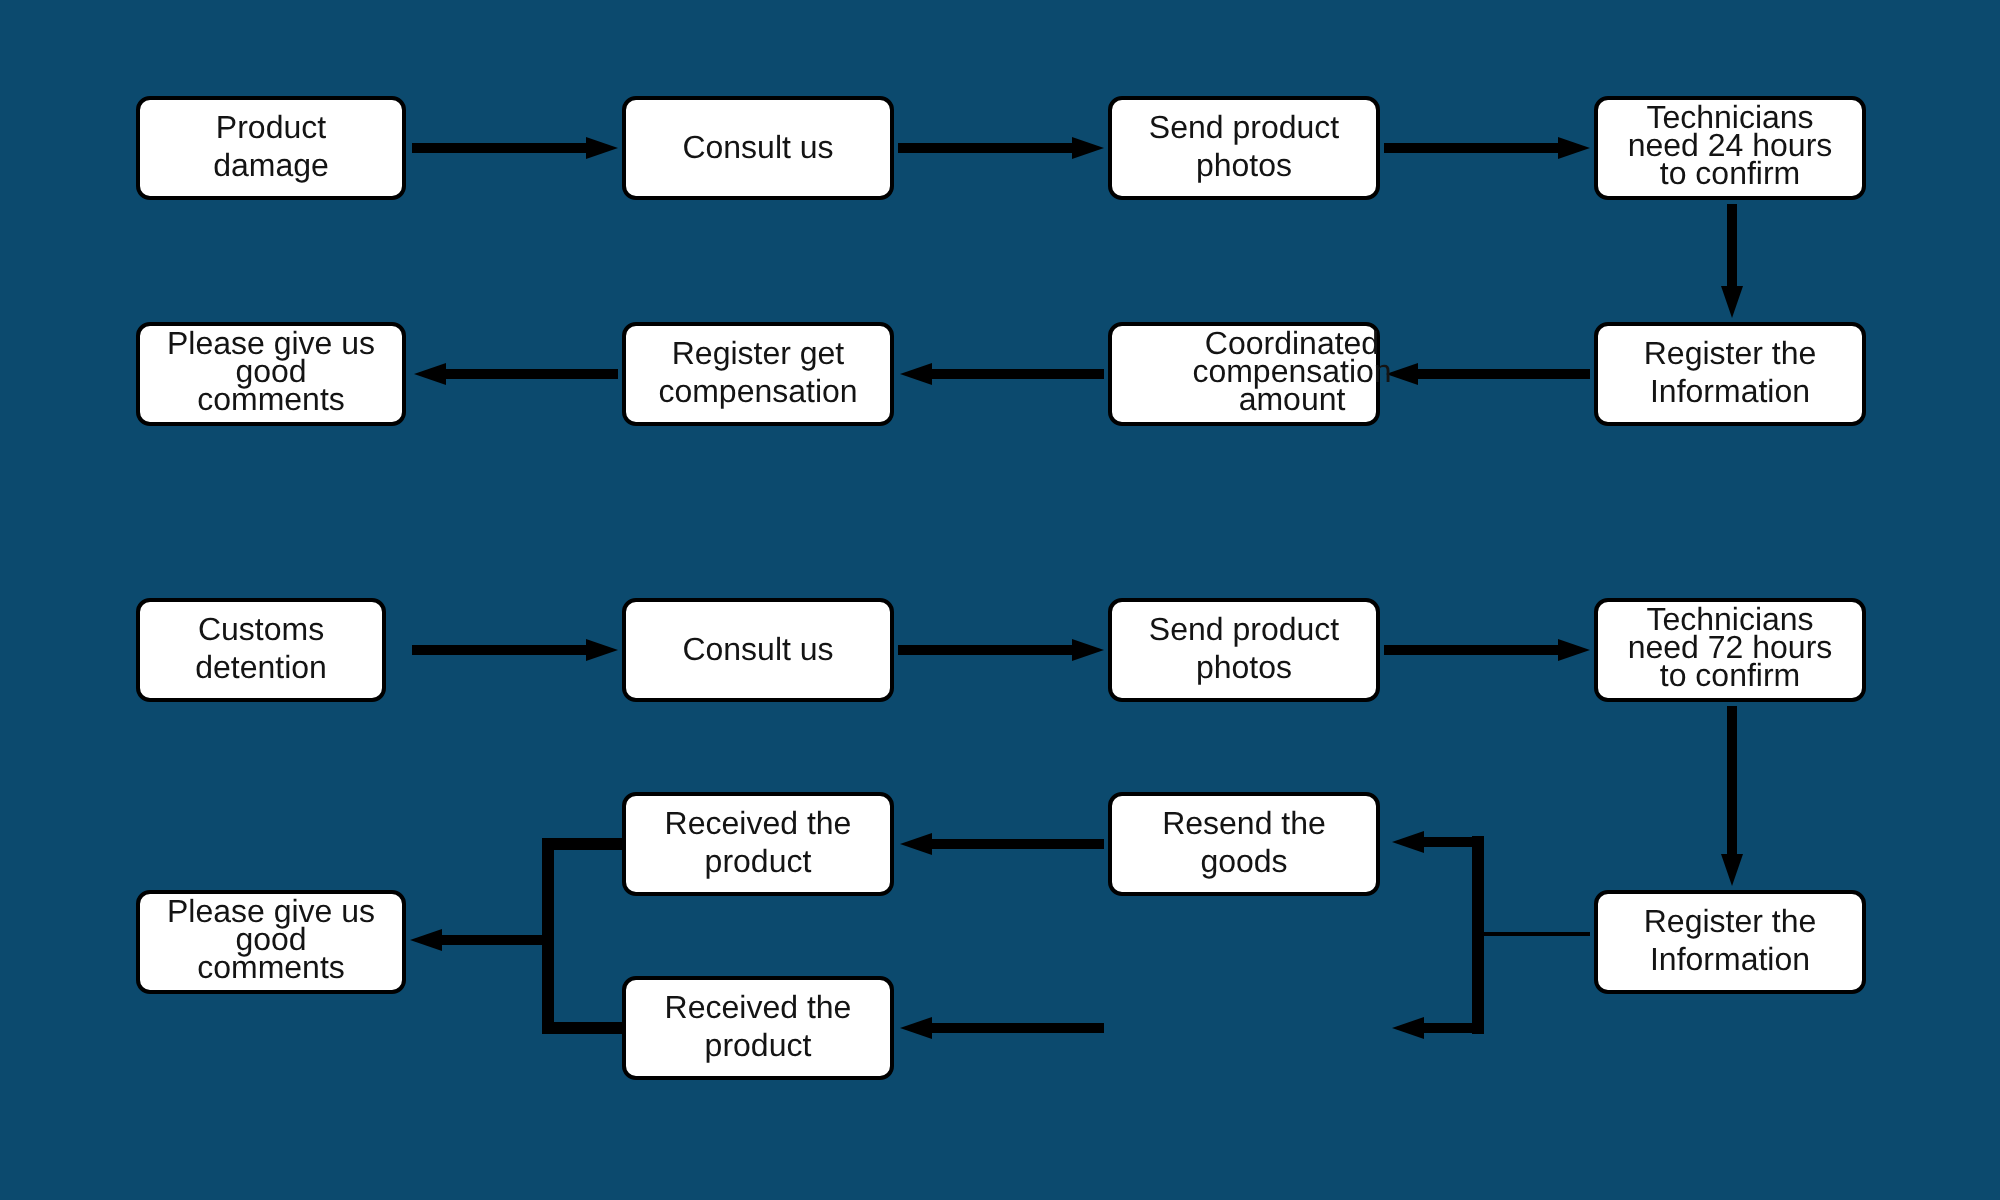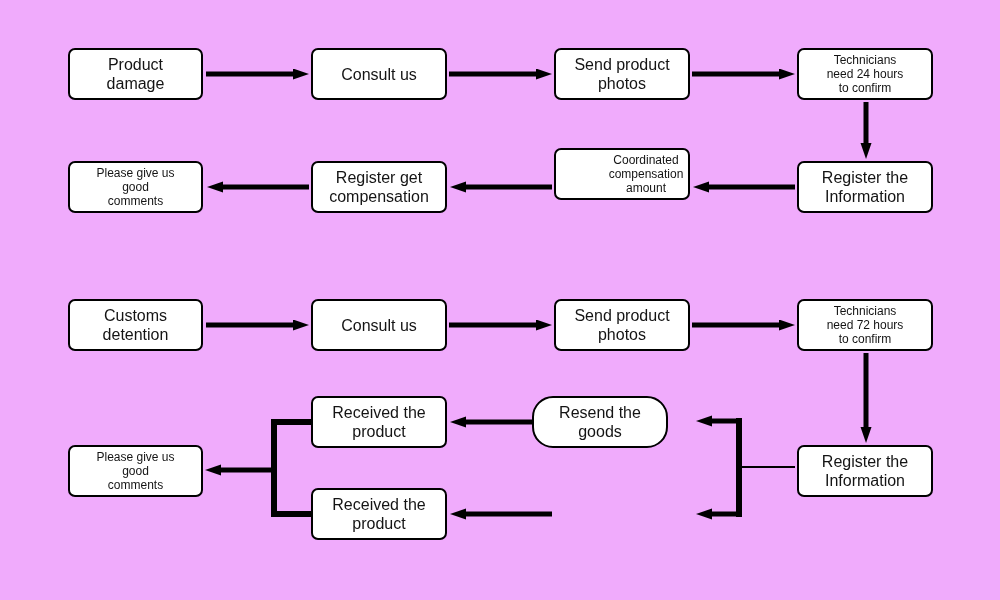--- a/index.html
+++ b/index.html
@@ -5,21 +5,21 @@
   html, body {
     margin: 0;
     padding: 0;
     background: #ffffff;
     font-family: "Liberation Sans", "DejaVu Sans", sans-serif;
   }
   .canvas {
     position: relative;
     width: 1000px;
     height: 600px;
-    background: #f0abfc;
+    background: #0c4a6e;
     overflow: hidden;
   }
   .connectors {
     position: absolute;
     left: 0; top: 0;
     width: 1000px;
     height: 600px;
   }
   .node {
     position: absolute;
@@ -35,21 +35,21 @@
     text-align: center;
     white-space: pre-line;
     color: #141414;
     z-index: 2;
   }
   .node.big {
     font-size: 16px;
     line-height: 19px;
   }
   .node.small {
-    font-size: 12px;
+    font-size: 16px;
     line-height: 14px;
     text-align: center;
   }
 </style>
 </head>
 <body>
 
 <div class="canvas">
 
   <svg class="connectors" viewBox="0 0 1000 600" xmlns="http://www.w3.org/2000/svg">
@@ -87,42 +87,42 @@
   <div class="node big" style="left:68px;  top:48px;  width:135px">Product
 damage</div>
   <div class="node big" style="left:311px; top:48px;">Consult us</div>
   <div class="node big" style="left:554px; top:48px;">Send product
 photos</div>
   <div class="node small" style="left:797px; top:48px;">Technicians
 need 24 hours
 to confirm</div>
   <div class="node big" style="left:797px; top:161px;">Register the
 Information</div>
-  <div class="node small" style="left:554px; top:148px;padding-left:48px;">Coordinated
+  <div class="node small" style="left:554px; top:161px;padding-left:48px;">Coordinated
 compensation
 amount</div>
   <div class="node big" style="left:311px; top:161px;">Register get
 compensation</div>
   <div class="node small" style="left:68px;  top:161px; width:135px">Please give us
 good
 comments</div>
 
-  <div class="node big" style="left:68px;  top:299px; width:135px">Customs
+  <div class="node big" style="left:68px;  top:299px; width:125px">Customs
 detention</div>
   <div class="node big" style="left:311px; top:299px;">Consult us</div>
   <div class="node big" style="left:554px; top:299px;">Send product
 photos</div>
   <div class="node small" style="left:797px; top:299px;">Technicians
 need 72 hours
 to confirm</div>
   <div class="node big" style="left:797px; top:445px;">Register the
 Information</div>
   <div class="node big" style="left:311px; top:396px;">Received the
 product</div>
-  <div class="node big" style="left:532px; top:396px;border-radius:21px;">Resend the
+  <div class="node big" style="left:554px; top:396px;">Resend the
 goods</div>
   <div class="node small" style="left:68px;  top:445px; width:135px">Please give us
 good
 comments</div>
   <div class="node big" style="left:311px; top:488px;">Received the
 product</div>
 
 </div>
 
 </body></html>

